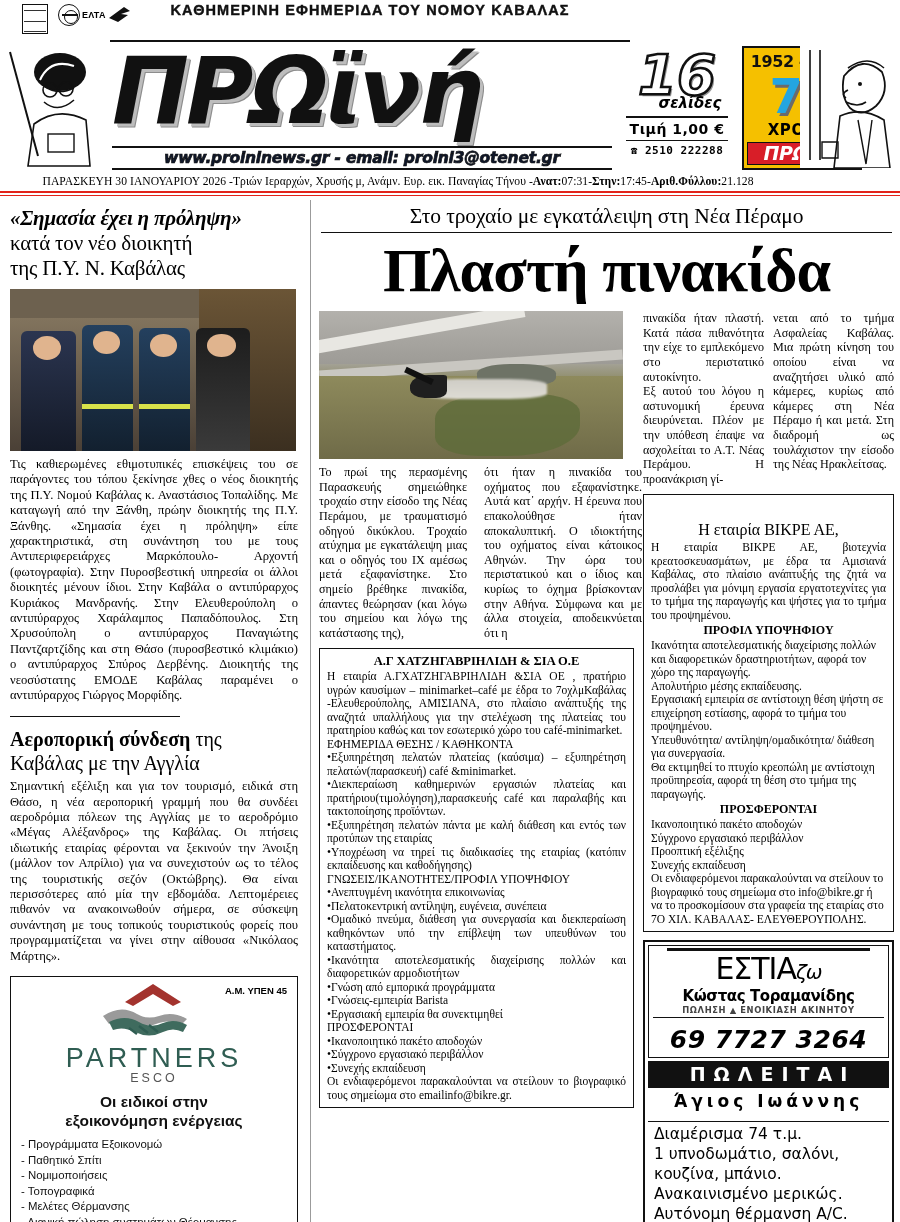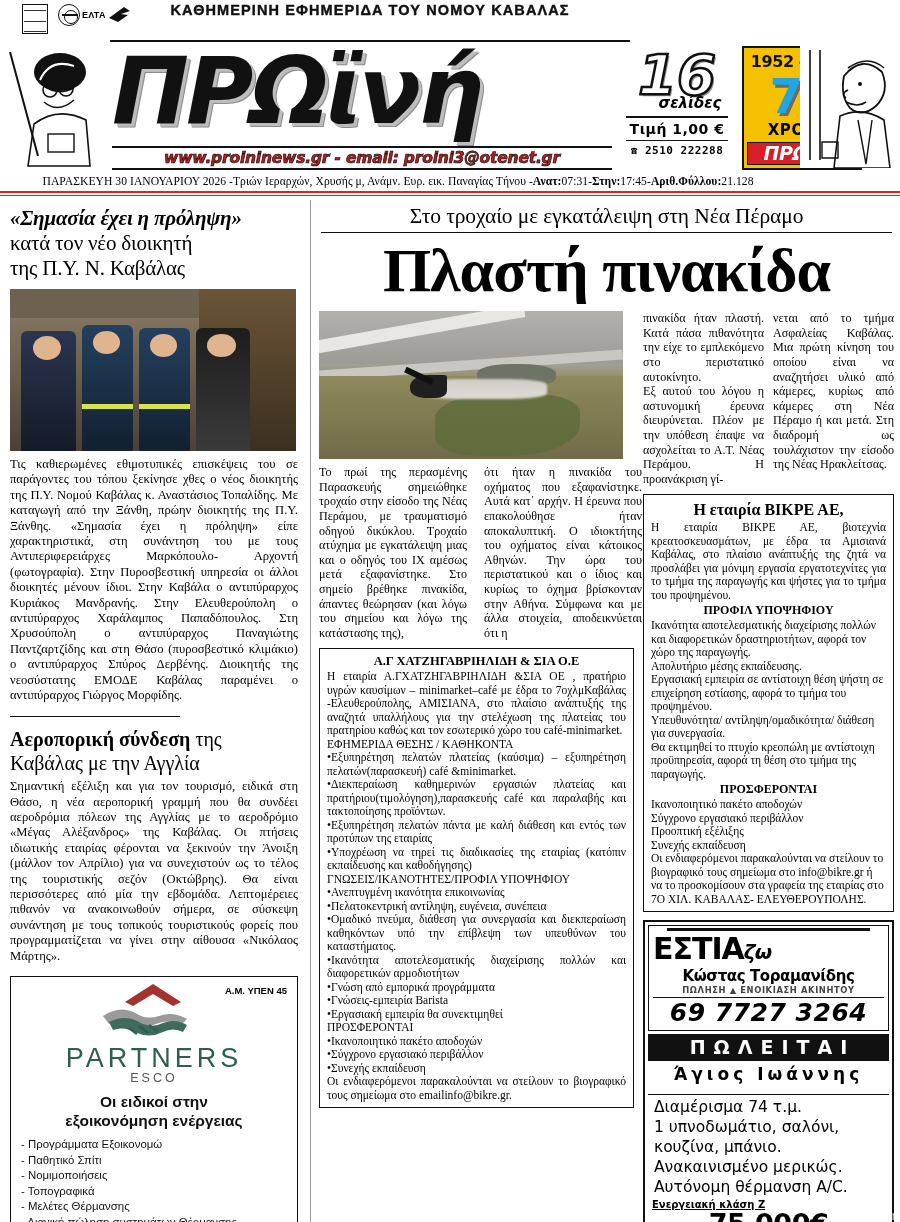--- a/index.html
+++ b/index.html
@@ -56,21 +56,21 @@
   }
   .web-bar {
     position:absolute; left:112px; top:146px; width:500px; height:24px;
     border-top:2.4px solid #111; border-bottom:2.4px solid #111;
     display:flex; align-items:center; justify-content:center;
     background:#fff;
   }
   .web-bar span {
     font-family:"DejaVu Sans", sans-serif; font-style:italic; font-weight:bold;
     font-size:15.5px; letter-spacing:-.2px;
-    color:#b91c1c;
+    color:#0f172a;
     -webkit-text-stroke:.7px #111;
   }
 
   .pages-block { position:absolute; left:622px; top:48px; width:110px; text-align:center; }
   .pg-num {
     font-family:"DejaVu Sans", sans-serif; font-weight:bold; font-style:italic;
     font-size:56px; line-height:54px; color:#fff;
     -webkit-text-stroke:2.6px #111;
     text-shadow:2px 2px 0 #9a9a9a;
   }
@@ -181,39 +181,39 @@
   .photo-b .bag { position:absolute; left:52%; top:36%; width:26%; height:15%; background:#6e7366; border-radius:42%; }
   .photo-b .body { position:absolute; left:33%; top:46%; width:42%; height:13%; background:linear-gradient(180deg,#cfcdc6,#dedcd4); border-radius:30%; filter:blur(1.2px); }
   .photo-b .dark { position:absolute; left:30%; top:43%; width:12%; height:16%; background:#1f1f1f; border-radius:50% 10% 30% 40%; }
   .photo-b .stick { position:absolute; left:28%; top:42%; width:10%; height:4%; background:#111; transform:rotate(25deg); }
 
   .mcol-txt { font-size:12.1px; line-height:14.6px; text-align:justify; hyphens:auto; }
 
   
   .ad-box { border:1.5px solid #111; padding:5px 7px; margin-top:8px; background:#fff; }
   .ad-title { text-align:center; font-weight:bold; font-size:12.5px; line-height:15px; margin-bottom:1px; }
-  .ad-title-lg { text-align:center; font-weight:bold; font-size:16px; line-height:19px; margin-bottom:2px; }
+  .ad-title-lg { text-align:center; font-weight:normal; font-size:16px; line-height:19px; margin-bottom:2px;margin-top:20px; }
   .ad-sub { text-align:center; font-weight:bold; font-size:12px; line-height:15px; margin:1px 0; }
   .ad-p { font-size:11.5px; line-height:13.5px; text-align:justify; hyphens:auto; }
   .ad-p.left { text-align:left; }
 
   
   .ad-estia { border:2px solid #111; margin-top:8px; padding:3px; background:#fff; }
   .est-top { border:1.4px solid #111; padding:2px 4px 3px 4px; }
   .est-logo {
-    font-family:"DejaVu Sans", sans-serif; font-weight:bold; font-size:30px; line-height:31px;
-    text-align:left; letter-spacing:-1px; position:relative;
+    font-family:"DejaVu Sans", sans-serif; font-weight:normal; font-size:30px; line-height:31px;
+    text-align:center; letter-spacing:-1px; position:relative;
   }
   .est-logo i { font-size:20px; font-style:italic; }
   .est-roof { height:3px; background:#111; margin:0 14px 2px 14px; }
   .est-name { font-family:"DejaVu Sans", sans-serif; font-weight:bold; font-size:15px; text-align:center; letter-spacing:-.4px; line-height:17px; }
   .est-serv { font-family:"DejaVu Sans", sans-serif; font-weight:bold; font-size:8.4px; text-align:center; letter-spacing:.6px; color:#444; }
   .est-phone {
     font-family:"DejaVu Sans", sans-serif; font-weight:bold; font-style:italic; font-size:25px;
-    text-align:center; letter-spacing:.5px; border-top:1.4px solid #111; margin-top:2px; padding-top:0;
+    text-align:center; letter-spacing:.5px; border-top:1.4px solid #111; margin-top:2px; padding-top:7px;
   }
   .est-sale {
     background:#111; color:#fff; text-align:center; font-family:"DejaVu Sans", sans-serif;
     font-weight:bold; font-size:19px; letter-spacing:8px; padding:2px 0 3px 8px; margin:3px 0;
   }
   .est-loc {
     font-family:"DejaVu Sans", sans-serif; font-weight:bold; font-size:17px; text-align:center;
     letter-spacing:4px; border-bottom:1.6px solid #111; padding-bottom:10px; margin-bottom:2px;
   }
   .est-line { font-family:"DejaVu Sans", sans-serif; font-size:15.5px; line-height:20px; padding-left:6px; }

